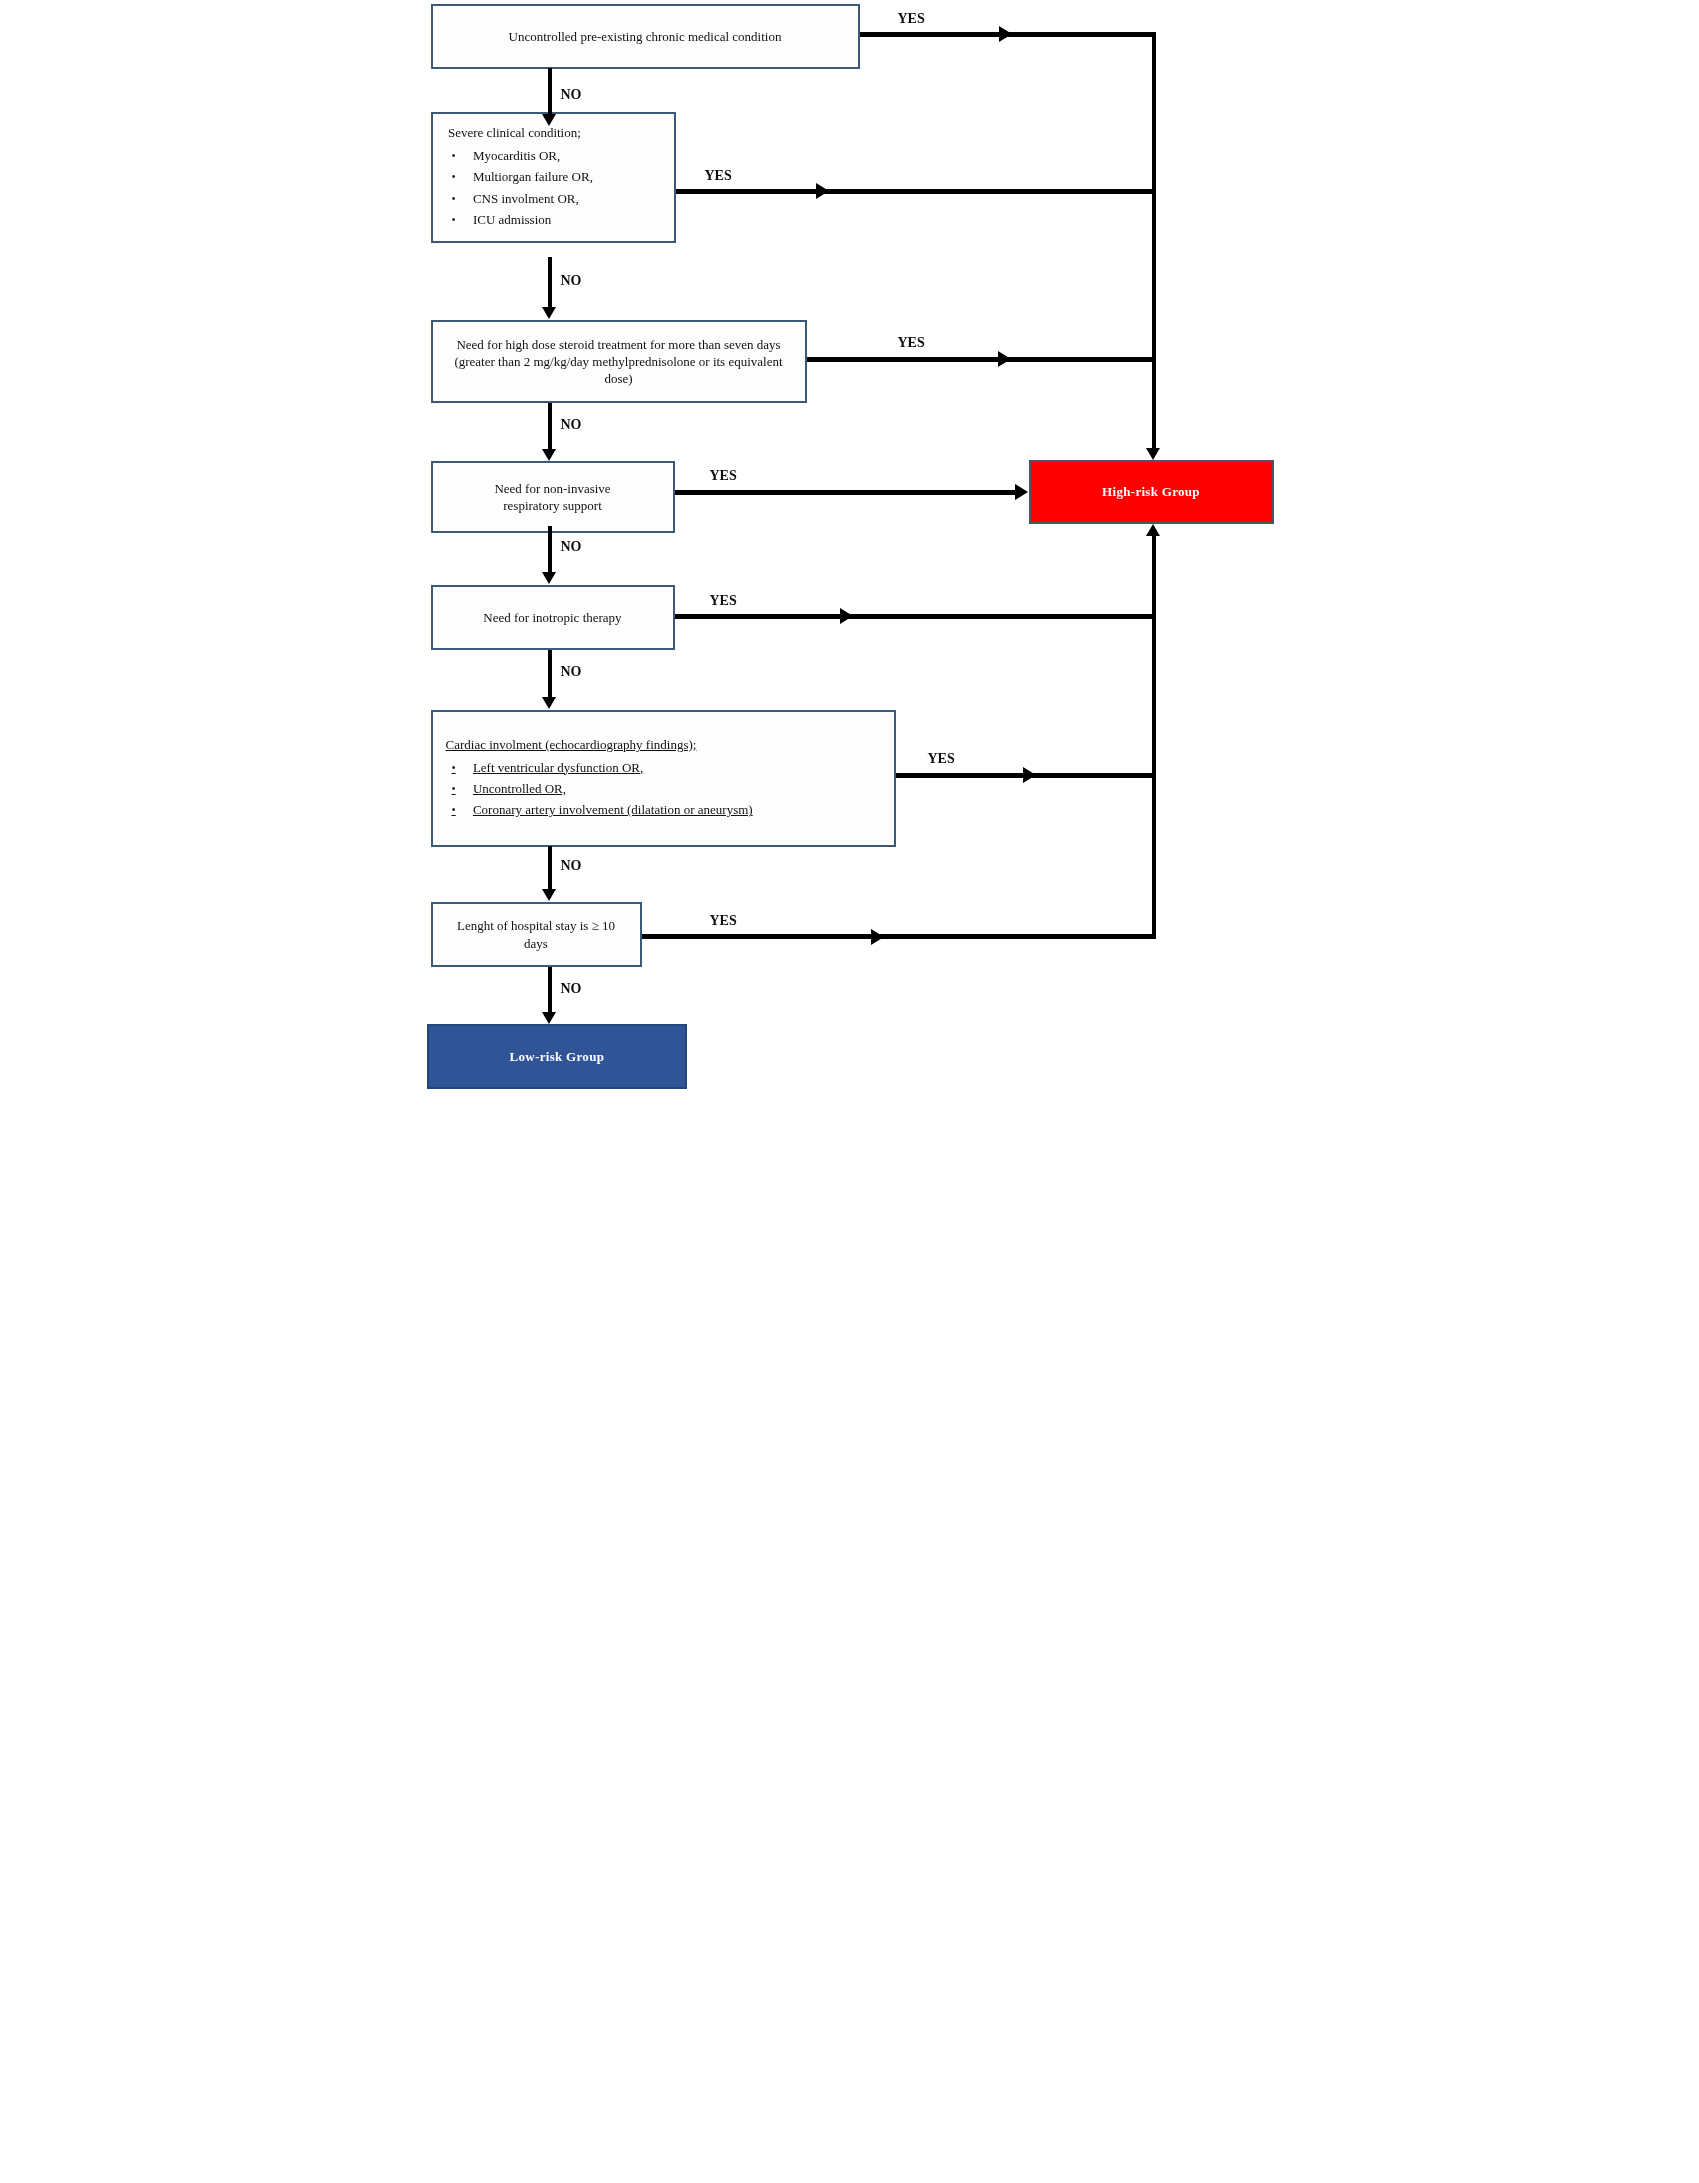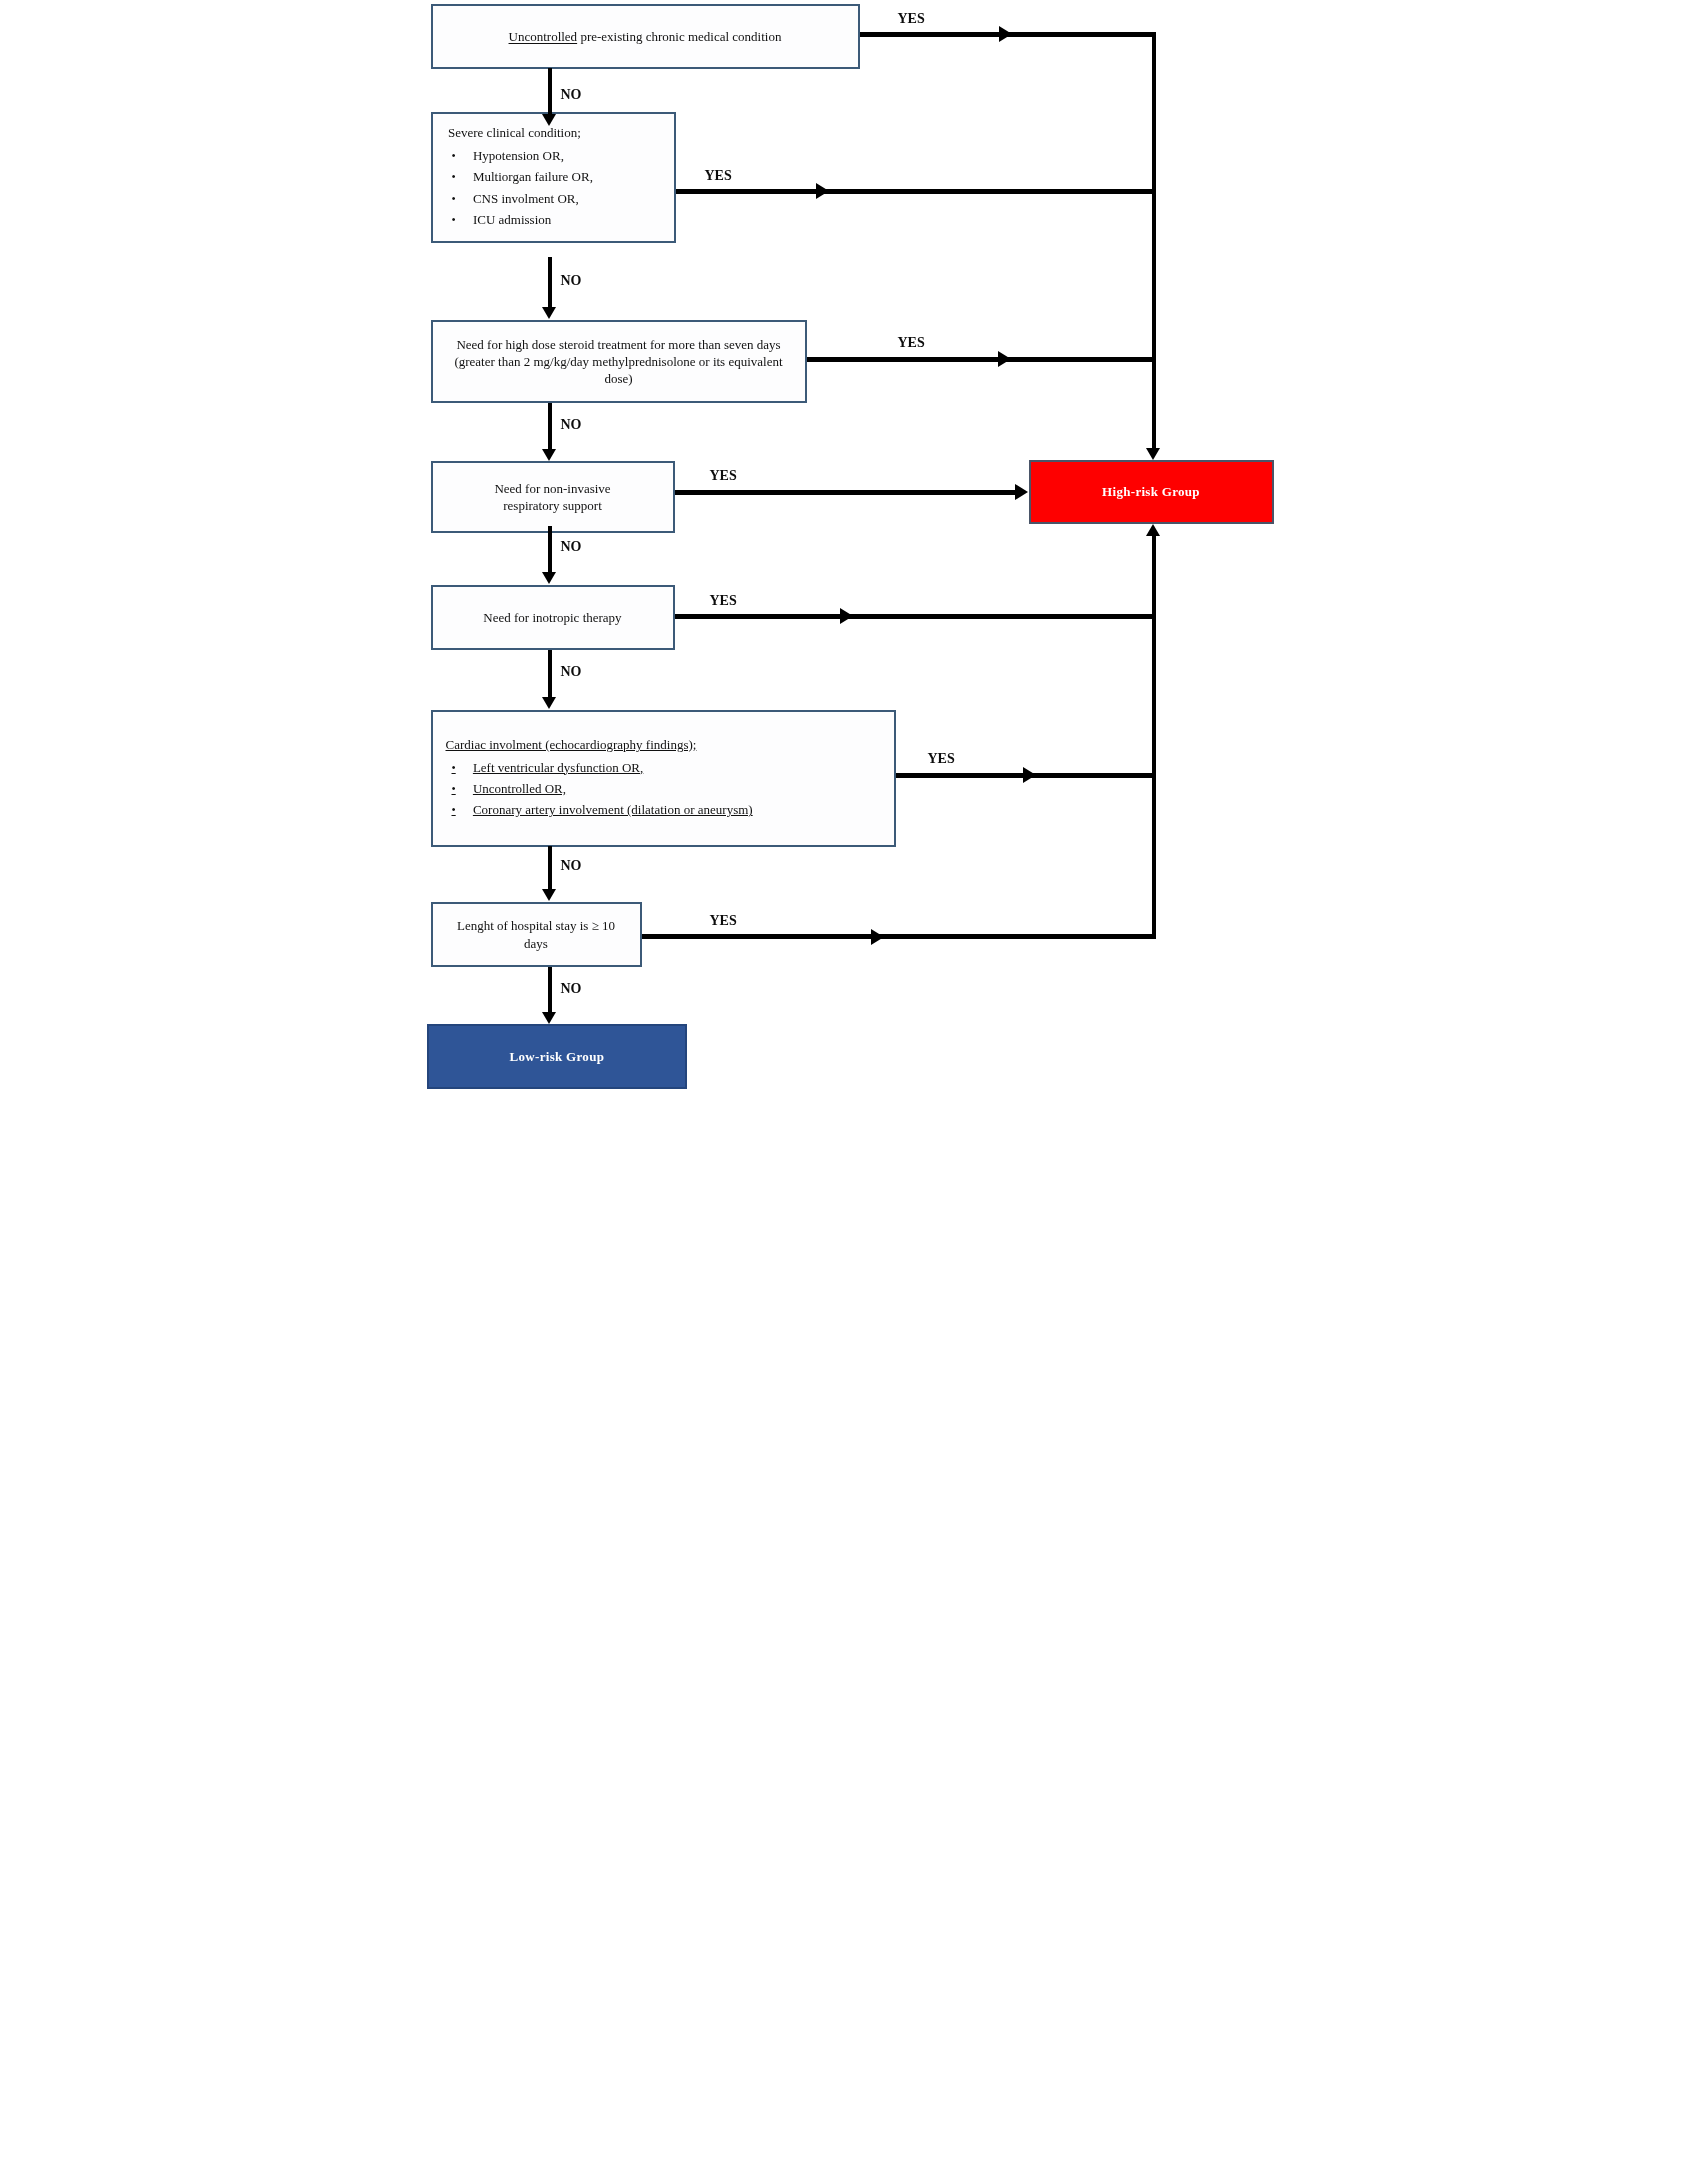--- a/index.html
+++ b/index.html
@@ -39,38 +39,38 @@
   .arr-right{position:absolute;width:0;height:0;
     border-top:8.3px solid transparent;border-bottom:8.3px solid transparent;
     border-left:13px solid var(--conn);}
   .arr-down{position:absolute;width:0;height:0;
     border-left:7.7px solid transparent;border-right:7.7px solid transparent;
     border-top:12.5px solid var(--conn);}
   .arr-up{position:absolute;width:0;height:0;
     border-left:7.7px solid transparent;border-right:7.7px solid transparent;
     border-bottom:12.5px solid var(--conn);}
   .lbl{position:absolute;font-weight:bold;font-size:14px;color:#0d0d0d;}
-  .u{text-decoration:underline;text-decoration-thickness:1.2px;text-underline-offset:1.8px;}
+  .u{text-decoration-thickness:1.2px;text-underline-offset:1.8px;}
 </style>
 </head>
 <body>
 
 <div class="canvas" style="--conn: #000000; --box-border: #3C5A78;">
 
   <div class="node centered" style="left:6px;top:3.6px;width:429px;height:65px;">
     <div>
       <span class="u">Uncontrolled</span><span> pre-existing chronic medical condition</span>
     </div>
   </div>
 
   <div class="node" style="left:6px;top:112px;width:245px;height:131px;">
     <div class="title">Severe clinical condition;</div>
     <div class="bullet-row">
       <span class="dot">•</span>
-      <span>Hypotension OR,</span>
+      <span>Myocarditis OR,</span>
     </div>
     <div class="bullet-row">
       <span class="dot">•</span>
       <span>Multiorgan failure OR,</span>
     </div>
     <div class="bullet-row">
       <span class="dot">•</span>
       <span>CNS involment OR,</span>
     </div>
     <div class="bullet-row">

